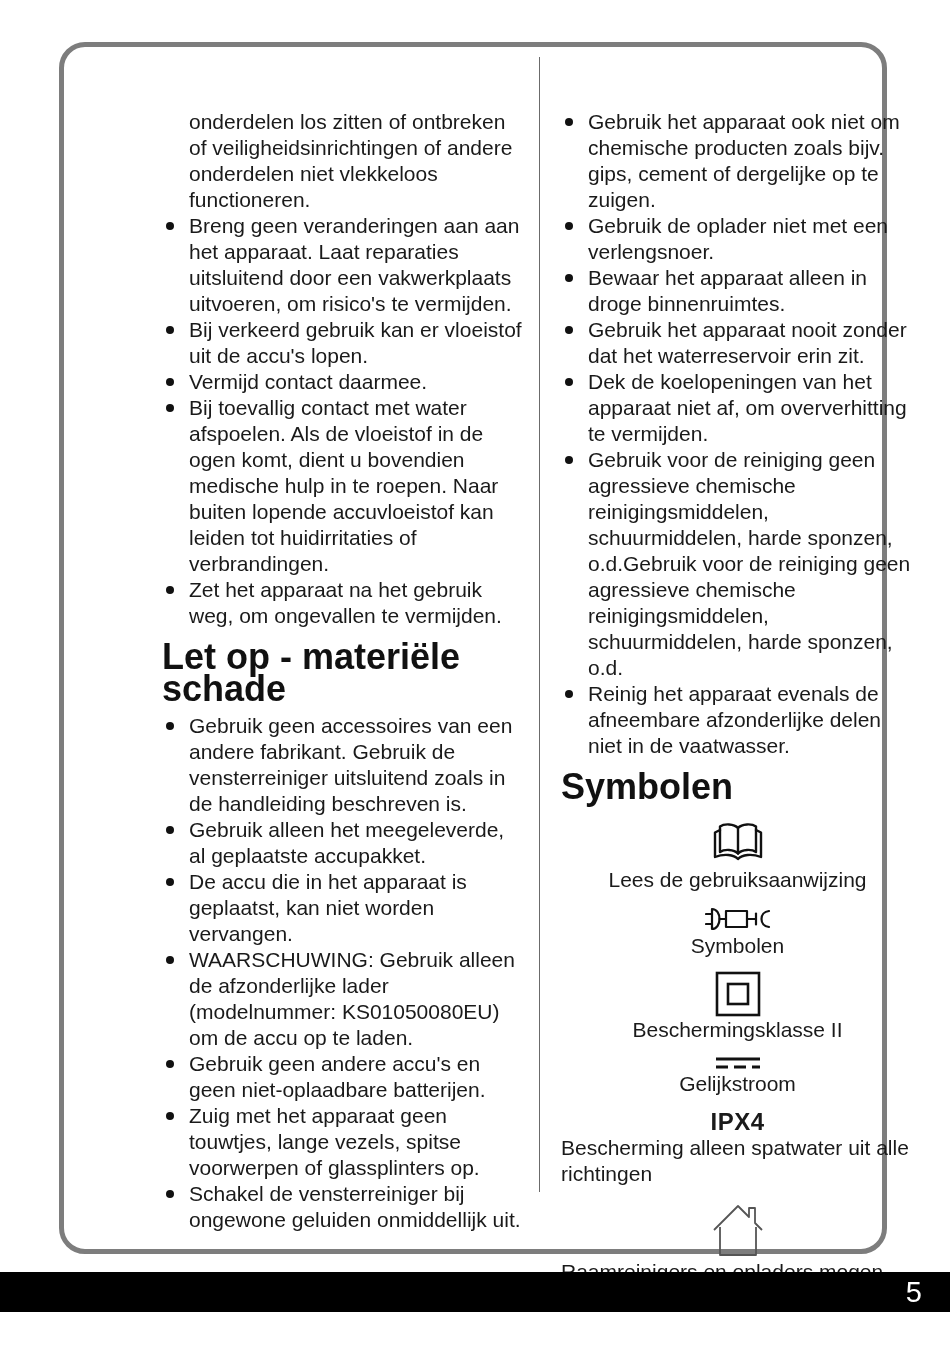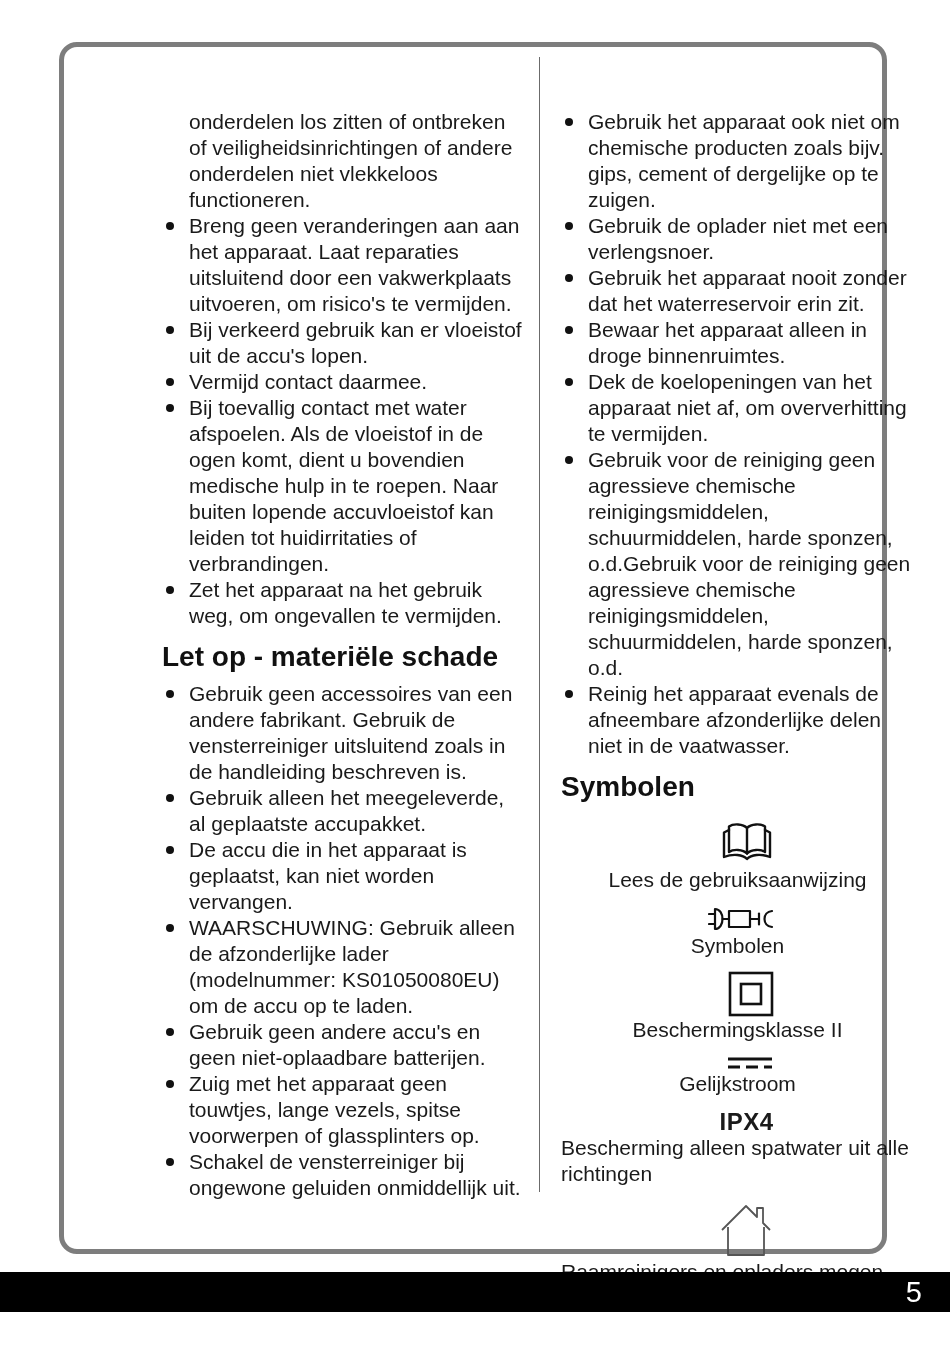--- a/index.html
+++ b/index.html
@@ -16,21 +16,21 @@
     background: #ffffff;
     overflow: hidden;
   }
   .frame {
     position: absolute;
     left: 59px;
     top: 42px;
     width: 818px;
     height: 1202px;
     border: 5px solid #7d7d7d;
-    border-radius: 18px;
+    border-radius: 26px;
     background: #ffffff;
   }
   .columns {
     position: absolute;
     left: 98px;
     top: 62px;
     width: 752px;
     display: flex;
   }
   .col {
@@ -72,41 +72,41 @@
     content: "";
     position: absolute;
     left: 4px;
     top: 9px;
     width: 8px;
     height: 8px;
     border-radius: 50%;
     background: #111111;
   }
   h2.section-heading {
-    font-size: 28px;
+    font-size: 36px;
     line-height: 32px;
     font-weight: bold;
     margin: 12px 0 8px 0;
     letter-spacing: 0px;
     color: #111111;
   }
   .symbols {
     margin-top: 16px;
   }
   .symbol-row {
     display: flex;
     align-items: center;
     margin-bottom: 12px;
     flex-direction: column;
   }
   .symbol-icon-cell {
     flex: none;
     width: 72px;
     display: flex;
-    justify-content: flex-end;
+    justify-content: center;
     align-items: center;
   }
   .symbol-label {
     flex: 1;
     font-size: 21px;
     line-height: 26px;
   }
   .ipx4-code {
     font-weight: bold;
     font-size: 24px;
@@ -159,22 +159,22 @@
           <li>Gebruik geen andere accu's en geen niet-oplaadbare batterijen.</li>
           <li>Zuig met het apparaat geen touwtjes, lange vezels, spitse voorwerpen of glassplinters op.</li>
           <li>Schakel de vensterreiniger bij ongewone geluiden onmiddellijk uit.</li>
         </ul>
       </div>
 
       <div class="col col-right">
         <ul class="bullets">
           <li>Gebruik het apparaat ook niet om chemische producten zoals bijv. gips, cement of dergelijke op te zuigen.</li>
           <li>Gebruik de oplader niet met een verlengsnoer.</li>
+          <li>Bewaar het apparaat alleen in droge binnenruimtes.</li>
           <li>Gebruik het apparaat nooit zonder dat het waterreservoir erin zit.</li>
-          <li>Bewaar het apparaat alleen in droge binnenruimtes.</li>
           <li>Dek de koelopeningen van het apparaat niet af, om oververhitting te vermijden.</li>
           <li>Gebruik voor de reiniging geen agressieve chemische reinigingsmiddelen, schuurmiddelen, harde sponzen, o.d.Gebruik voor de reiniging geen agressieve chemische reinigingsmiddelen, schuurmiddelen, harde sponzen, o.d.</li>
           <li>Reinig het apparaat evenals de afneembare afzonderlijke delen niet in de vaatwasser.</li>
         </ul>
 
         <h2 class="section-heading">Symbolen</h2>
 
         <div class="symbols">
 
           <div class="symbol-row">

